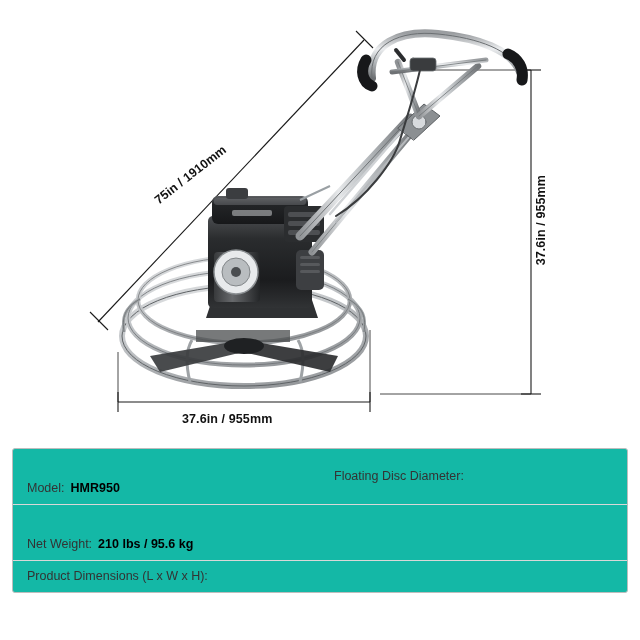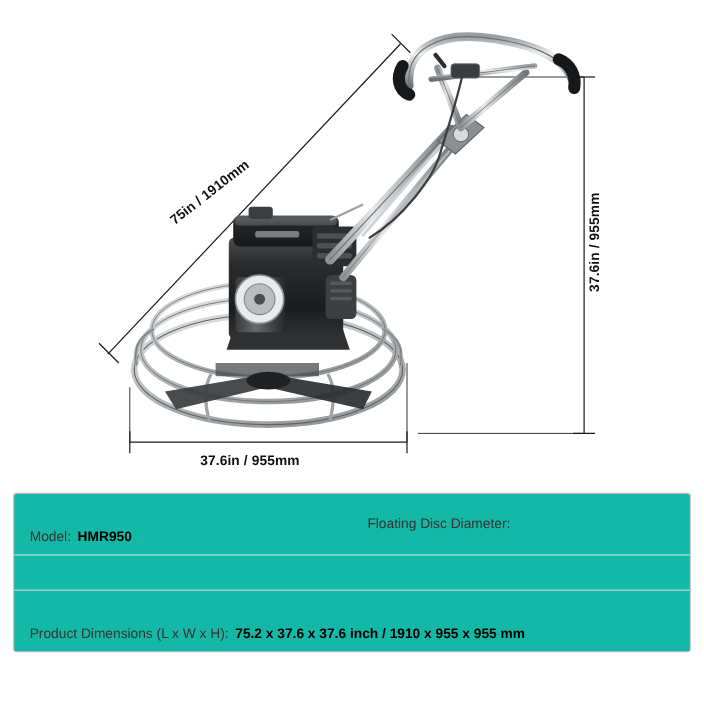--- a/index.html
+++ b/index.html
@@ -287,23 +287,26 @@
     <div class="cell left">
       <span class="k">Model:</span>
       <span class="v">HMR950</span>
     </div>
     <div class="cell right">
       <span class="k">Floating Disc Diameter:</span>
     </div>
   </div>
 
   <div class="spec-row">
+    <div class="cell right">
+      <span class="k">Net Weight:</span>
+      <span class="v">210 lbs / 95.6 kg</span>
+    </div>
   </div>
 
 
   <div class="spec-row">
     <div class="cell full">
       <span class="k">Product Dimensions (L x W x H):</span>
-      <span class="v">75.2 x 37.6 x 37.6 inch / 1910 x 955 x 955 mm</span>
     </div>
   </div>
 
 </div>
 
 </body></html>

